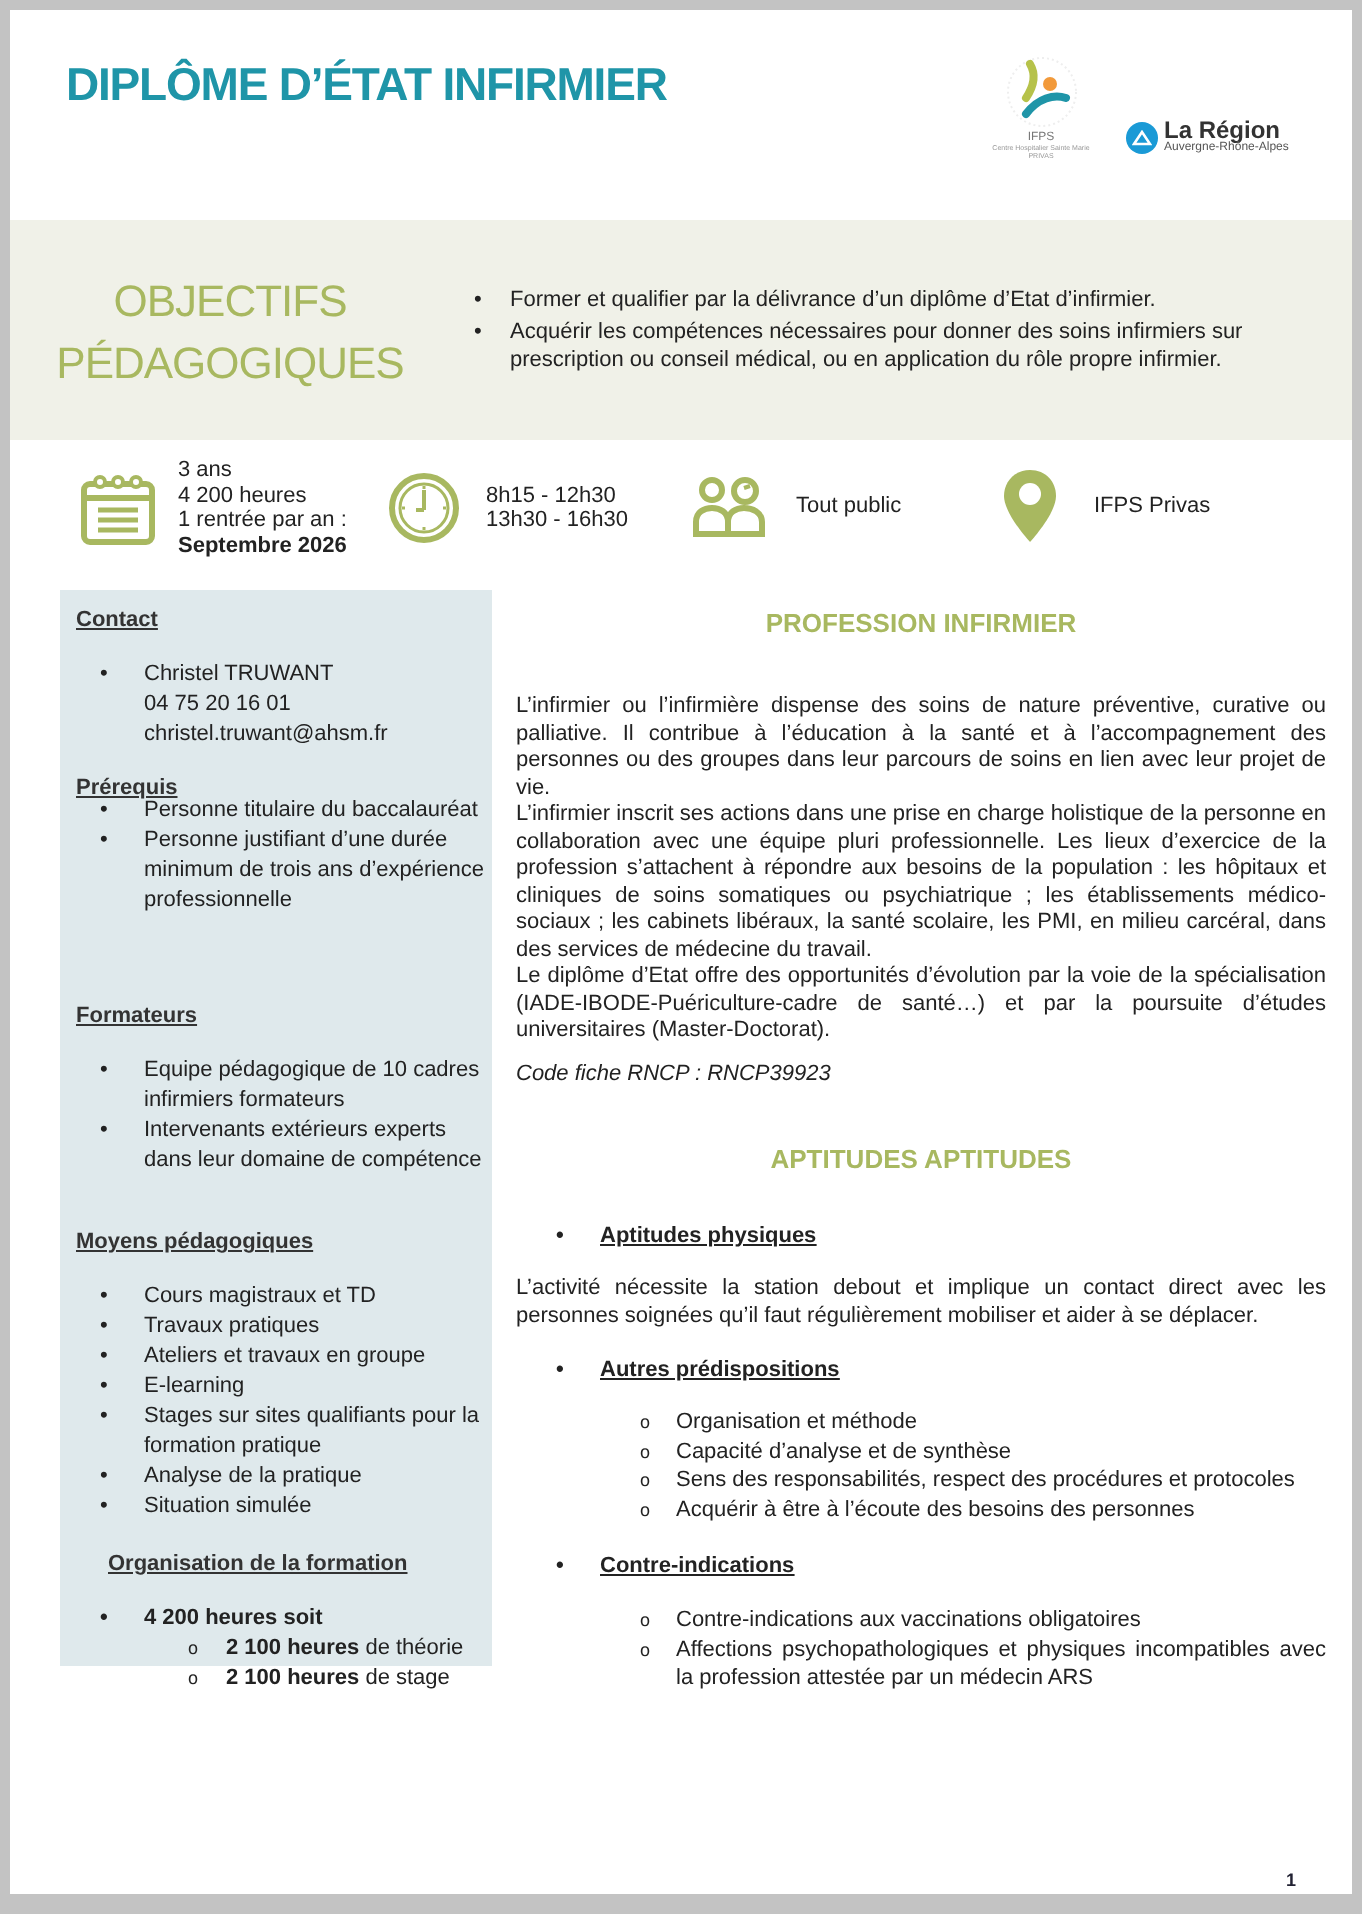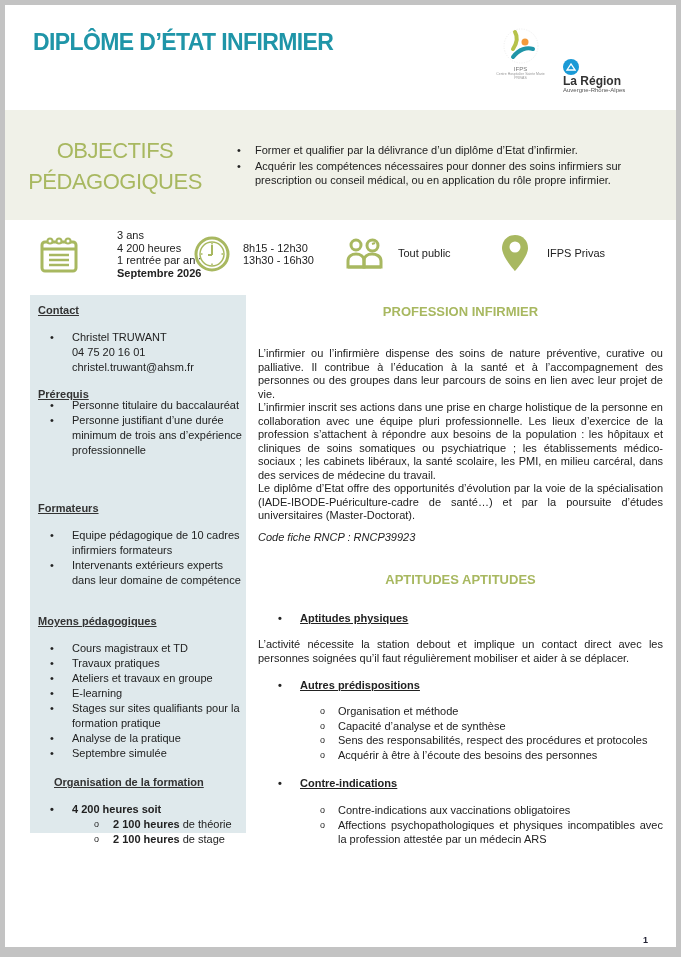--- a/index.html
+++ b/index.html
@@ -18,21 +18,21 @@
     font-size: 23px; color: #1f95a8; letter-spacing: -0.6px;
   }
   .logo-ifps {
     position: absolute; left: 478px; top: 22px; width: 75px; height: 68px;
     text-align: center;
   }
   .logo-ifps svg { display: block; margin: 0 auto; }
   .logo-ifps .t1 { font-size: 6px; color: #777; margin-top: 1px; }
   .logo-ifps .t2 { font-size: 3.5px; color: #999; line-height: 4px; }
   .logo-region {
-    position: absolute; left: 558px; top: 54px; display: flex; align-items: flex-start; flex-direction: column;
+    position: absolute; left: 558px; top: 54px; display: flex; align-items: center;
   }
   .logo-region .circle {
     width: 16px; height: 16px; border-radius: 50%; background: #1a9ad6;
     display: flex; align-items: center; justify-content: center; margin-right: 3px;
   }
   .logo-region .name { font-weight: bold; font-size: 12px; color: #333; line-height: 12px; }
   .logo-region .sub { font-size: 6px; color: #555; line-height: 7px; }
 
   .objectifs {
     position: absolute; left: 0; top: 105px; width: 671px; height: 110px;
@@ -139,21 +139,21 @@
       <div>OBJECTIFS</div>
       <div>PÉDAGOGIQUES</div>
     </div>
     <ul class="obj-list">
       <li>Former et qualifier par la délivrance d’un diplôme d’Etat d’infirmier.</li>
       <li>Acquérir les compétences nécessaires pour donner des soins infirmiers sur prescription ou conseil médical, ou en application du rôle propre infirmier.</li>
     </ul>
   </section>
 
   <section class="infos">
-    <div class="info" style="left:34px; top:6px;gap:28px;">
+    <div class="info" style="left:34px; top:6px;">
       <svg class="ic" width="40" height="40" viewBox="0 0 40 40">
         <rect x="3" y="8" width="34" height="29" rx="3" fill="none" stroke="#a8b860" stroke-width="3"></rect>
         <line x1="3" y1="15" x2="37" y2="15" stroke="#a8b860" stroke-width="3"></line>
         <circle cx="11" cy="7" r="2.5" fill="#fff" stroke="#a8b860" stroke-width="2"></circle>
         <circle cx="20" cy="7" r="2.5" fill="#fff" stroke="#a8b860" stroke-width="2"></circle>
         <circle cx="29" cy="7" r="2.5" fill="#fff" stroke="#a8b860" stroke-width="2"></circle>
         <line x1="10" y1="21" x2="30" y2="21" stroke="#a8b860" stroke-width="2.5"></line>
         <line x1="10" y1="26" x2="30" y2="26" stroke="#a8b860" stroke-width="2.5"></line>
         <line x1="10" y1="31" x2="30" y2="31" stroke="#a8b860" stroke-width="2.5"></line>
       </svg>
@@ -226,21 +226,21 @@
     </ul>
 
     <div class="sb-head" style="top:320px;">Moyens pédagogiques</div>
     <ul class="sb-list" style="top:346px;">
       <li>Cours magistraux et TD</li>
       <li>Travaux pratiques</li>
       <li>Ateliers et travaux en groupe</li>
       <li>E-learning</li>
       <li>Stages sur sites qualifiants pour la formation pratique</li>
       <li>Analyse de la pratique</li>
-      <li>Septembre simulée</li>
+      <li>Situation simulée</li>
     </ul>
 
     <div class="sb-head" style="top:481px;margin-left:16px;">Organisation de la formation</div>
     <ul class="sb-list" style="top:507px;">
       <li class="bold">4 200 heures soit</li>
       <li class="sub"><span>2 100 heures</span><span class="nb"> de théorie</span></li>
       <li class="sub"><span>2 100 heures</span><span class="nb"> de stage</span></li>
     </ul>
   </aside>
 

